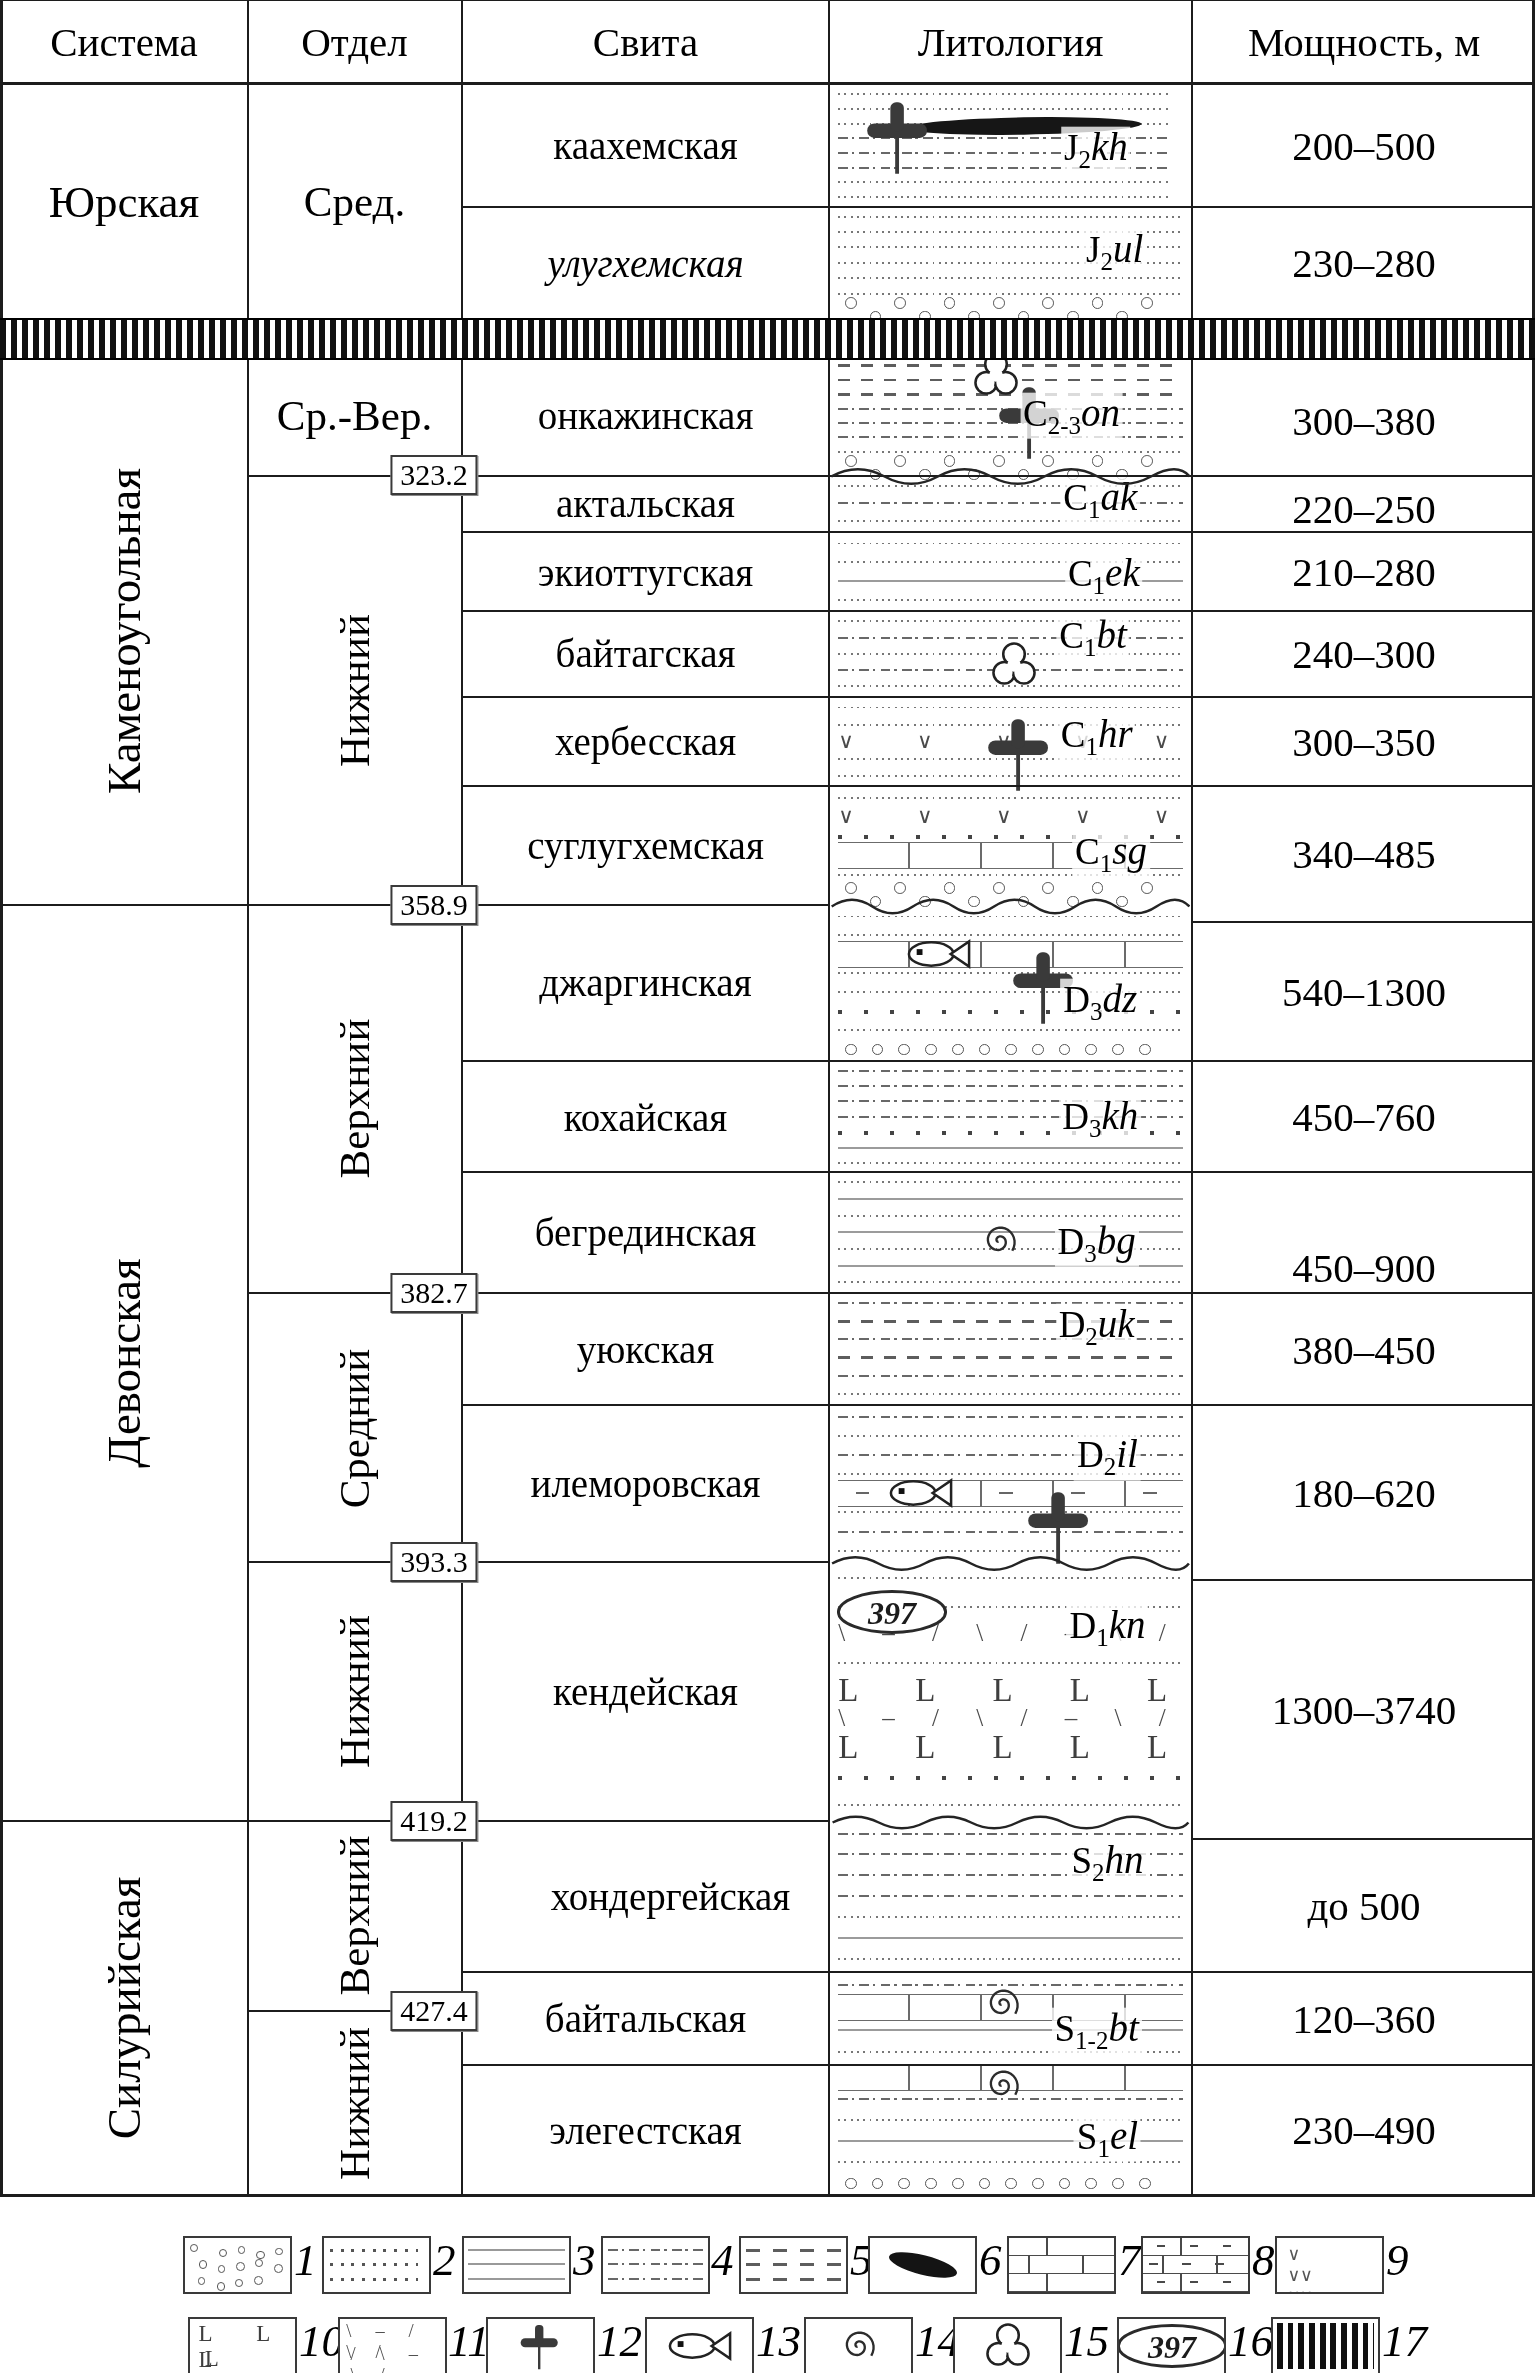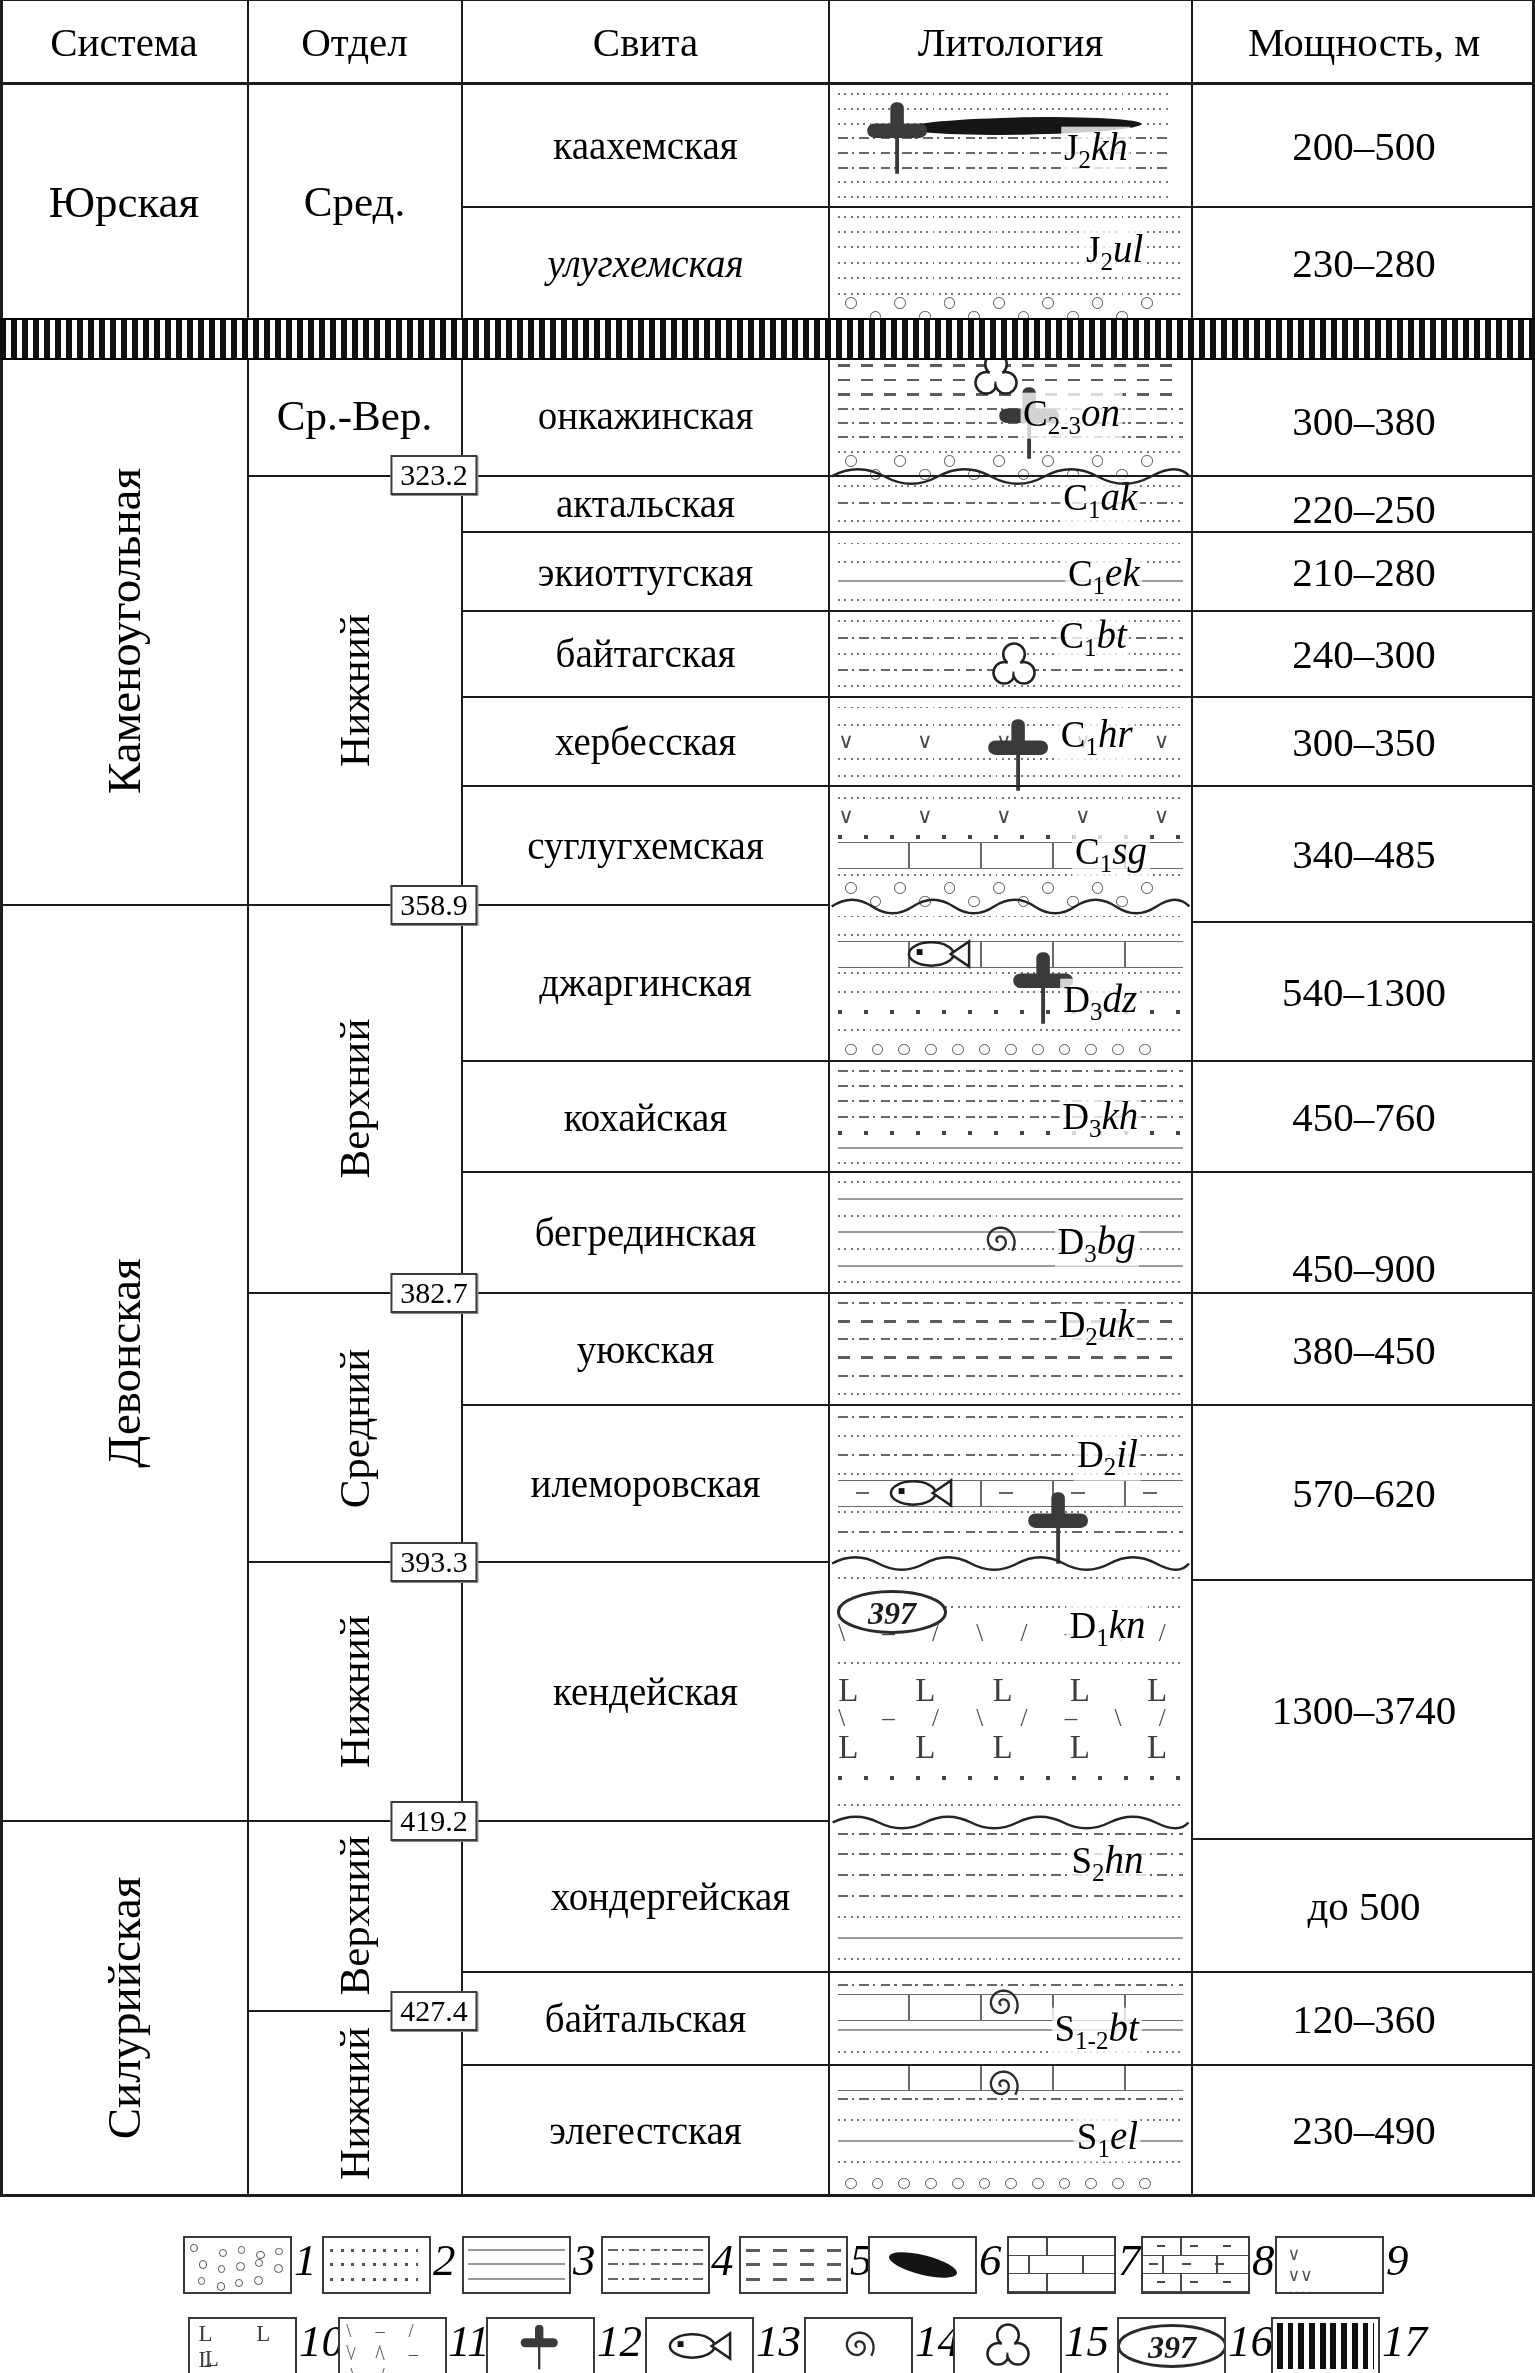--- a/index.html
+++ b/index.html
@@ -124,21 +124,21 @@
     <div class="cell thick" style="left: 1192px; top: 786px; width: 344px; height: 136px;">340–485</div>
     <div class="cell formname" style="left: 462px; top: 905px; width: 367px; height: 155px;">джаргинская</div>
     <div class="cell thick" style="left: 1192px; top: 922px; width: 344px; height: 139px;">540–1300</div>
     <div class="cell formname" style="left: 462px; top: 1061px; width: 367px; height: 112px;">кохайская</div>
     <div class="cell thick" style="left: 1192px; top: 1061px; width: 344px; height: 112px;">450–760</div>
     <div class="cell formname" style="left: 462px; top: 1172px; width: 367px; height: 120px;">бегрединская</div>
     <div class="cell thick" style="left: 1192px; top: 1208px; width: 344px; height: 120px;">450–900</div>
     <div class="cell formname" style="left: 462px; top: 1293px; width: 367px; height: 113px;">уюкская</div>
     <div class="cell thick" style="left: 1192px; top: 1293px; width: 344px; height: 113px;">380–450</div>
     <div class="cell formname" style="left: 462px; top: 1405px; width: 367px; height: 157px;">илеморовская</div>
-    <div class="cell thick" style="left: 1192px; top: 1405px; width: 344px; height: 175px;">570–620</div>
+    <div class="cell thick" style="left: 1192px; top: 1405px; width: 344px; height: 175px;">180–620</div>
     <div class="cell formname" style="left: 462px; top: 1562px; width: 367px; height: 259px;">кендейская</div>
     <div class="cell thick" style="left: 1192px; top: 1580px; width: 344px; height: 259px;">1300–3740</div>
     <div class="cell formname" style="left: 462px; top: 1821px; width: 417px; height: 150px;">хондергейская</div>
     <div class="cell thick" style="left: 1192px; top: 1839px; width: 344px; height: 133px;">до 500</div>
     <div class="cell formname" style="left: 462px; top: 1972px; width: 367px; height: 93px;">байтальская</div>
     <div class="cell thick" style="left: 1192px; top: 1972px; width: 344px; height: 93px;">120–360</div>
     <div class="cell formname" style="left: 462px; top: 2065px; width: 367px; height: 130px;">элегестская</div>
     <div class="cell thick" style="left: 1192px; top: 2065px; width: 344px; height: 130px;">230–490</div>
     <div class="litho" style="left: 831px; top: 87px; width: 344px; height: 117px;">
       <div class="band b-dotted" style="top: 6.4px;"></div>

